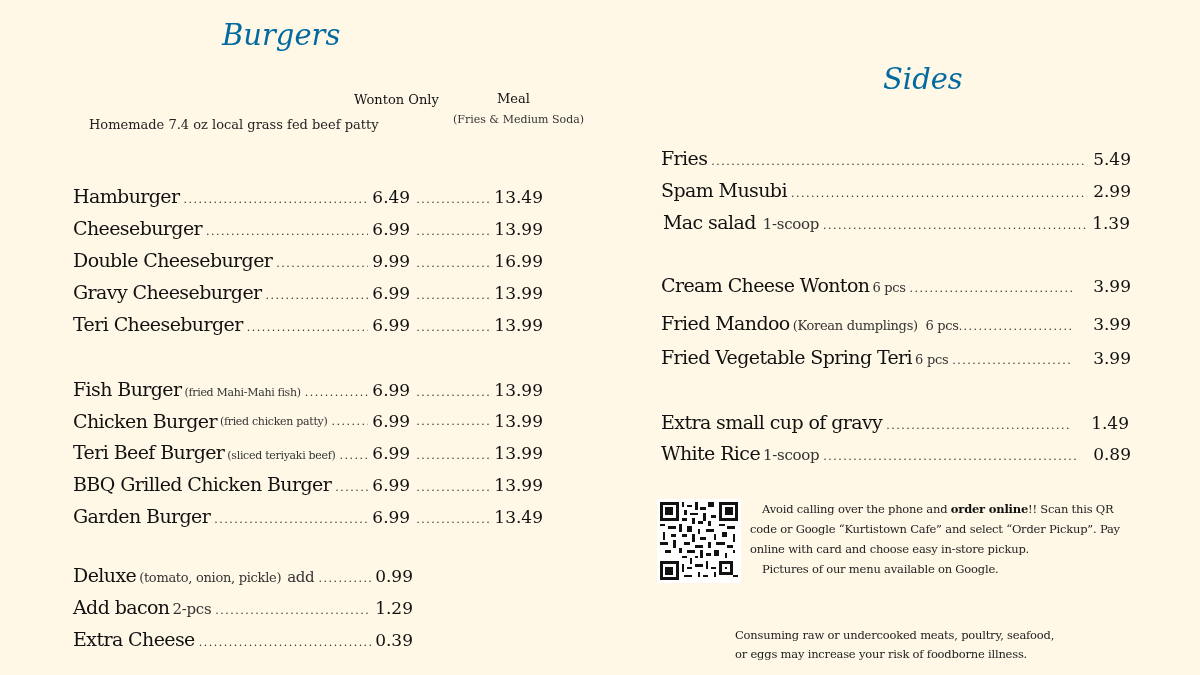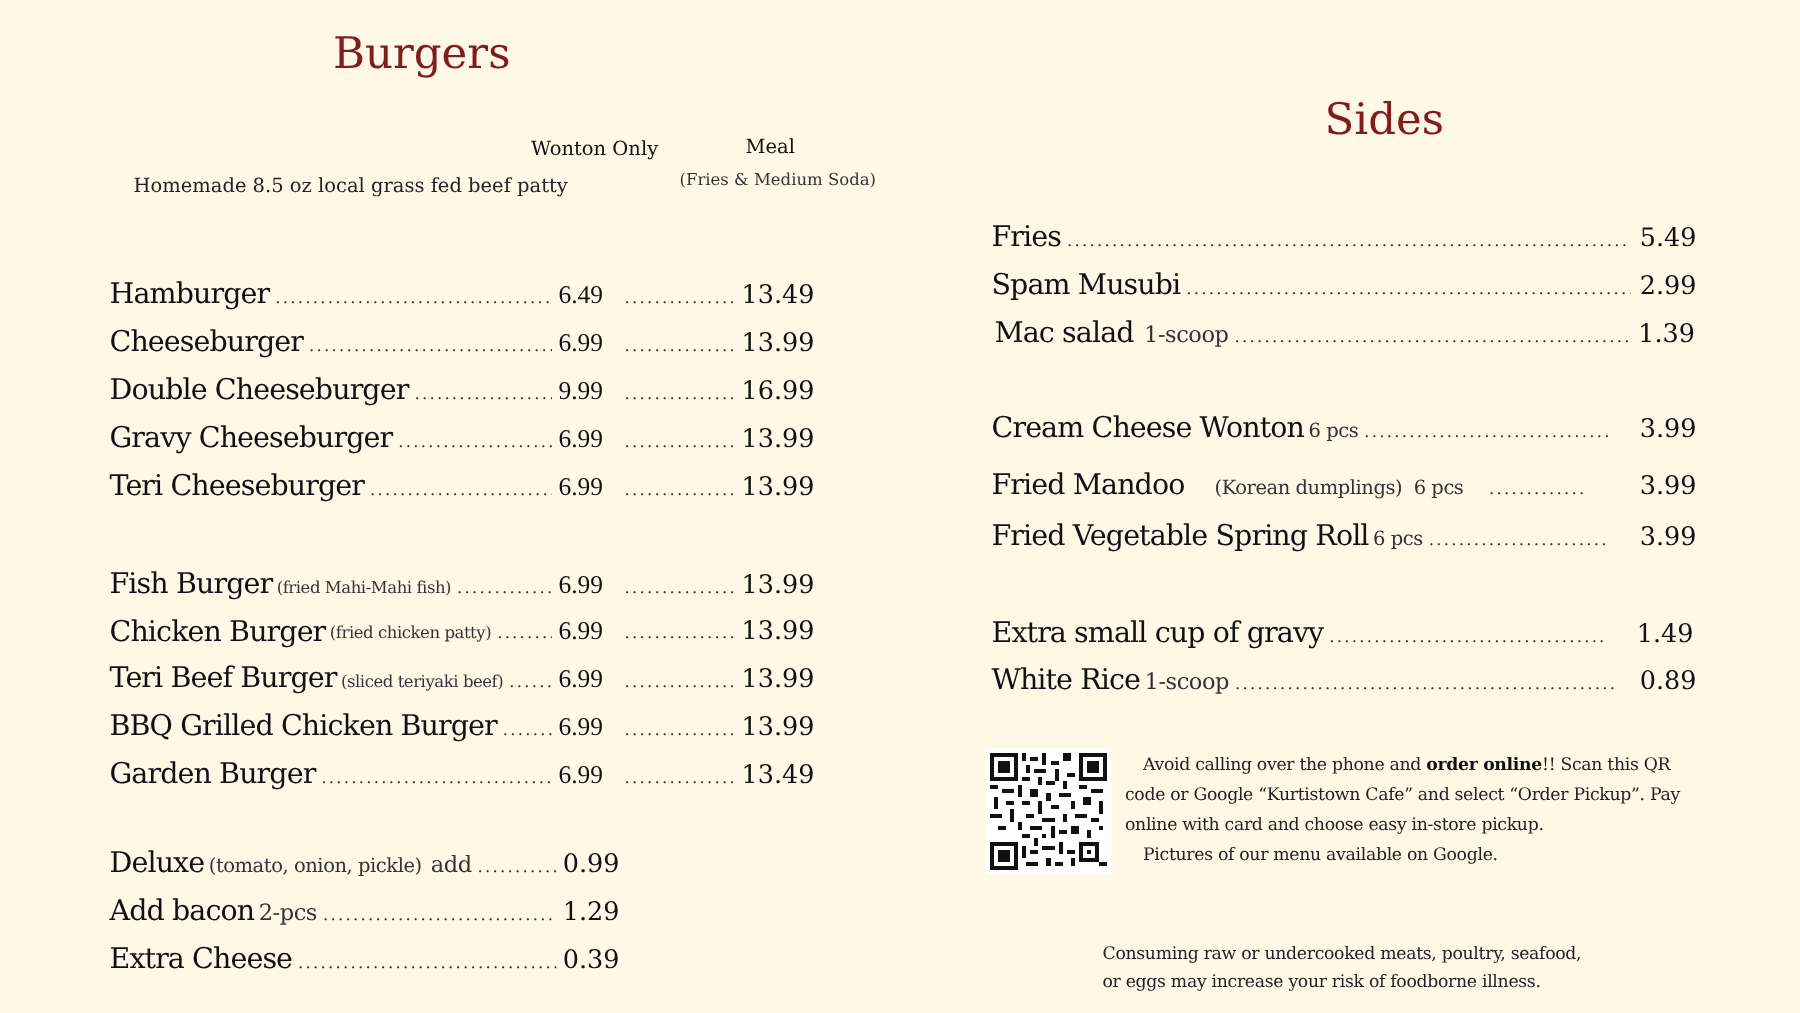--- a/index.html
+++ b/index.html
@@ -3,34 +3,34 @@
 <meta charset="utf-8">
 <style>
   html, body { margin: 0; padding: 0; }
   body {
     width: 1200px; height: 675px; overflow: hidden;
     background: #fff8e7; color: #111;
     font-family: "DejaVu Serif", serif;
     position: relative;
   }
   .abs { position: absolute; }
-  .title { font-size: 29px; color: #7f1d1d; font-family: "DejaVu Serif", serif; }
+  .title { font-size: 29px; color: #0369a1; font-family: "DejaVu Serif", serif; font-style: italic; }
   .colhead { font-size: 13px; color: #111; }
   .colsub { font-size: 11px; color: #333; }
   .note { font-size: 13px; color: #222; }
 
   .row { position: absolute; display: flex; align-items: baseline; white-space: nowrap; margin-top: 42px; }
   .name { font-size: 19px; color: #111; letter-spacing: -0.6px; }
   .desc { font-size: 11px; color: #333; margin-left: 3px; letter-spacing: -0.3px; }
   .desc.big { font-size: 15px; }
   .desc.mid { font-size: 13px; }
   .dots { flex: 1; overflow: hidden; font-size: 11px; color: #333; margin: 0 4px; letter-spacing: 1.5px; }
   .dots::before { content: "................................................................................................................................................................................"; }
   .price { font-size: 17px; color: #111; text-align: left; }
-  .burger-row .price1 { width: 40px; font-family: Liberation Serif, serif; }
+  .burger-row .price1 { width: 40px; }
   .burger-row .dots2 { width: 74px; flex: none; }
 
   .side-row .price { width: 40px; text-align: right; }
 
   .qr {
     position: absolute; left: 657px; top: 499px; width: 84px; height: 84px;
     background: #fff; padding: 3px; box-sizing: border-box;
   }
   .promo {
     position: absolute; left: 750px; top: 499px; width: 390px;
@@ -43,21 +43,21 @@
     font-size: 11.5px; line-height: 19px; color: #222; letter-spacing: -0.2px;
   }
 </style>
 </head>
 <body>
 
 <div class="abs title" style="left:222px; top:18px;">Burgers</div>
 <div class="abs colhead" style="left:354px; top:92px;">Wonton Only</div>
 <div class="abs colhead" style="left:497px; top:91px;">Meal</div>
 <div class="abs colsub" style="left:453px; top:113px;">(Fries &amp; Medium Soda)</div>
-<div class="abs note" style="left:89px; top:117px;">Homemade 8.5 oz local grass fed beef patty</div>
+<div class="abs note" style="left:89px; top:117px;">Homemade 7.4 oz local grass fed beef patty</div>
 
 <div>
   <div class="row burger-row" style="left:73px; top:143px; width:470px;">
     <span class="name">Hamburger</span>
     <span class="dots"></span>
     <span class="price price1">6.49</span>
     <span class="dots dots2"></span>
     <span class="price">13.49</span>
   </div>
   <div class="row burger-row" style="left:73px; top:175px; width:470px;">
@@ -168,28 +168,28 @@
     <span class="dots"></span>
     <span class="price">1.39</span>
   </div>
 
   <div class="row side-row" style="left:661px; top:232px; width:470px;">
     <span class="name">Cream Cheese Wonton</span>
     <span class="desc mid">6 pcs</span>
     <span class="dots" style="margin-right:18px;"></span>
     <span class="price">3.99</span>
   </div>
-  <div class="row side-row" style="left:661px; top:270px; width:470px;gap:17px;">
+  <div class="row side-row" style="left:661px; top:270px; width:470px;">
     <span class="name">Fried Mandoo</span>
     <span class="desc mid" style="white-space:pre;">(Korean dumplings)  6 pcs</span>
     <span class="dots" style="margin-right:18px; margin-left:0;"></span>
     <span class="price">3.99</span>
   </div>
   <div class="row side-row" style="left:661px; top:304px; width:470px;">
-    <span class="name">Fried Vegetable Spring Roll</span>
+    <span class="name">Fried Vegetable Spring Teri</span>
     <span class="desc mid">6 pcs</span>
     <span class="dots" style="margin-right:18px;"></span>
     <span class="price">3.99</span>
   </div>
 
   <div class="row side-row" style="left:661px; top:369px; width:468px;">
     <span class="name">Extra small cup of gravy</span>
     <span class="dots" style="margin-right:18px;"></span>
     <span class="price">1.49</span>
   </div>

